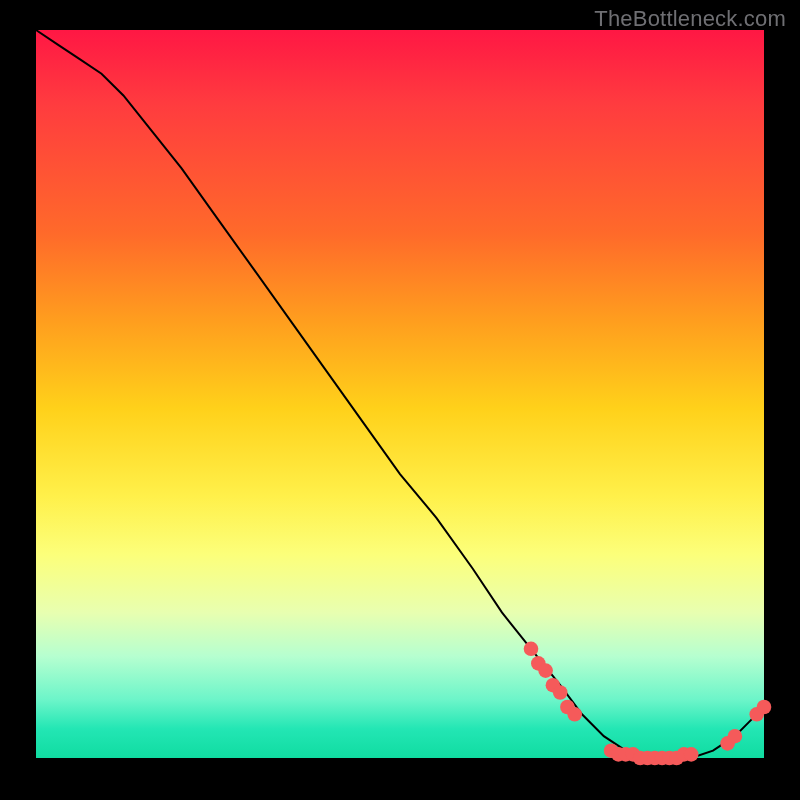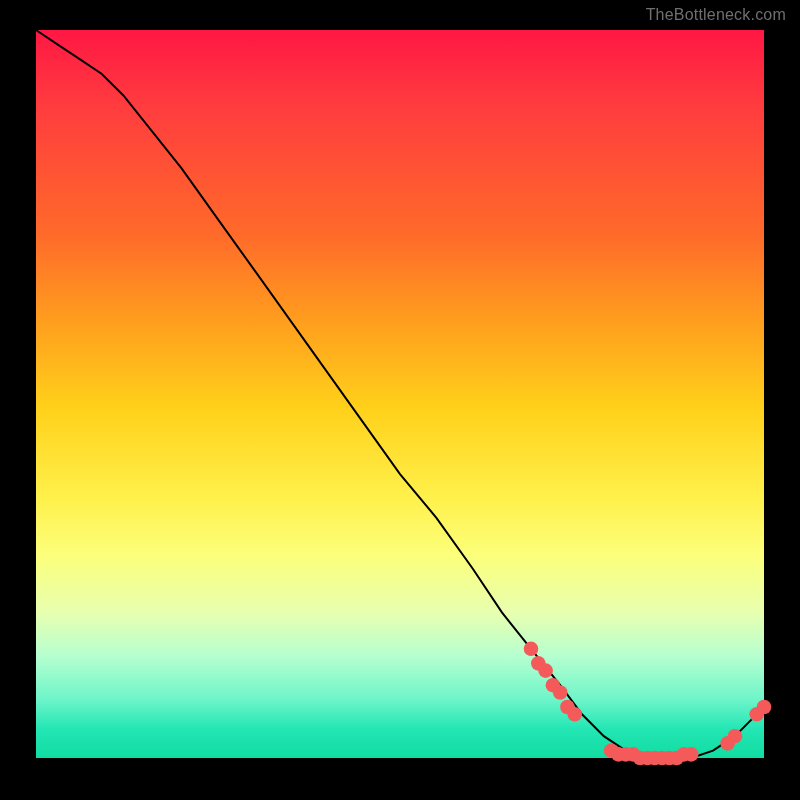--- a/index.html
+++ b/index.html
@@ -45,21 +45,21 @@
     top: 0;
     width: 728px;
     height: 728px;
     overflow: visible;
   }
   .watermark {
     position: absolute;
     top: 6px;
     right: 14px;
     color: #6f6f73;
-    font-size: 16px;
+    font-size: 22px;
     letter-spacing: 0.2px;
   }
 </style>
 </head>
 <body>
 
 <div class="stage">
 
   <div class="watermark">TheBottleneck.com</div>
 

